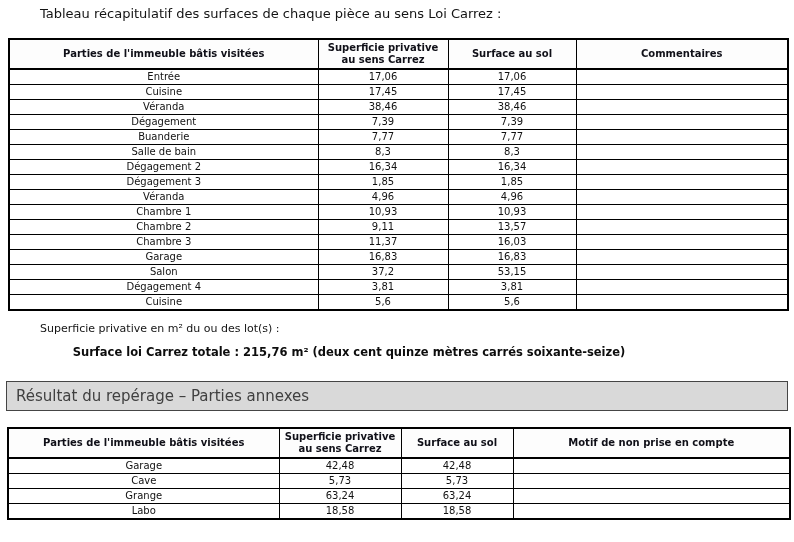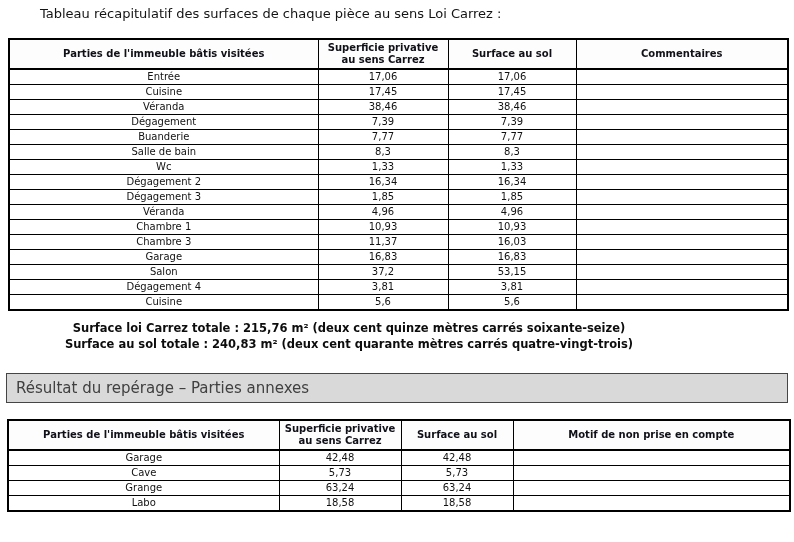--- a/index.html
+++ b/index.html
@@ -136,26 +136,20 @@
           <td class="num">7,77</td>
           <td class="num"></td>
         </tr>
         <tr>
           <td class="name">Salle de bain</td>
           <td class="num">8,3</td>
           <td class="num">8,3</td>
           <td class="num"></td>
         </tr>
         <tr>
-          <td class="name">Wc</td>
-          <td class="num">1,33</td>
-          <td class="num">1,33</td>
-          <td class="num"></td>
-        </tr>
-        <tr>
           <td class="name">Dégagement 2</td>
           <td class="num">16,34</td>
           <td class="num">16,34</td>
           <td class="num"></td>
         </tr>
         <tr>
           <td class="name">Dégagement 3</td>
           <td class="num">1,85</td>
           <td class="num">1,85</td>
           <td class="num"></td>
@@ -166,20 +160,26 @@
           <td class="num">4,96</td>
           <td class="num"></td>
         </tr>
         <tr>
           <td class="name">Chambre 1</td>
           <td class="num">10,93</td>
           <td class="num">10,93</td>
           <td class="num"></td>
         </tr>
         <tr>
+          <td class="name">Chambre 2</td>
+          <td class="num">9,11</td>
+          <td class="num">13,57</td>
+          <td class="num"></td>
+        </tr>
+        <tr>
           <td class="name">Chambre 3</td>
           <td class="num">11,37</td>
           <td class="num">16,03</td>
           <td class="num"></td>
         </tr>
         <tr>
           <td class="name">Garage</td>
           <td class="num">16,83</td>
           <td class="num">16,83</td>
           <td class="num"></td>
@@ -198,24 +198,24 @@
         </tr>
         <tr>
           <td class="name">Cuisine</td>
           <td class="num">5,6</td>
           <td class="num">5,6</td>
           <td class="num"></td>
         </tr>
     </tbody>
   </table>
 
+  <p class="lots-label">Superficie privative en m² du ou des lot(s) :</p>
 
   <div class="totals">
     <p>Surface loi Carrez totale : 215,76 m² (deux cent quinze mètres carrés soixante-seize)</p>
-    <p>Surface au sol totale : 240,83 m² (deux cent quarante mètres carrés quatre-vingt-trois)</p>
   </div>
 
   <div class="annex-banner">
     <span>Résultat du repérage – Parties annexes</span>
   </div>
 
   <table class="surfaces-table annex-table">
     <colgroup>
         <col class="c1">
         <col class="c2">

